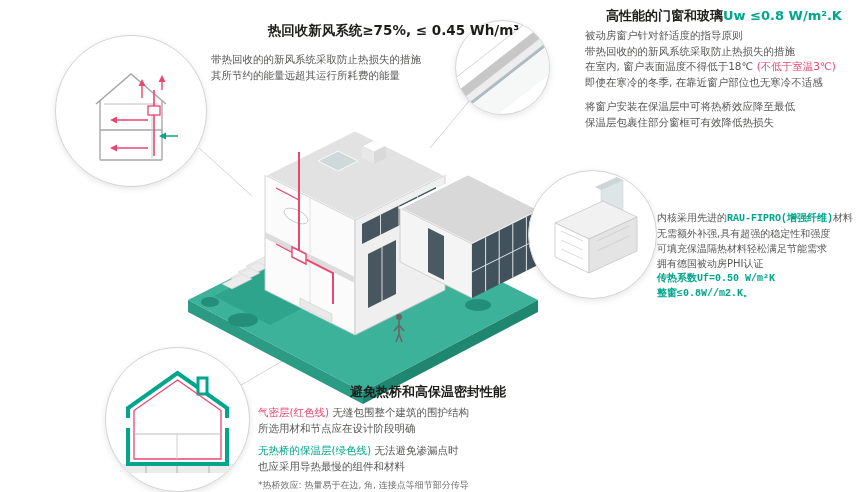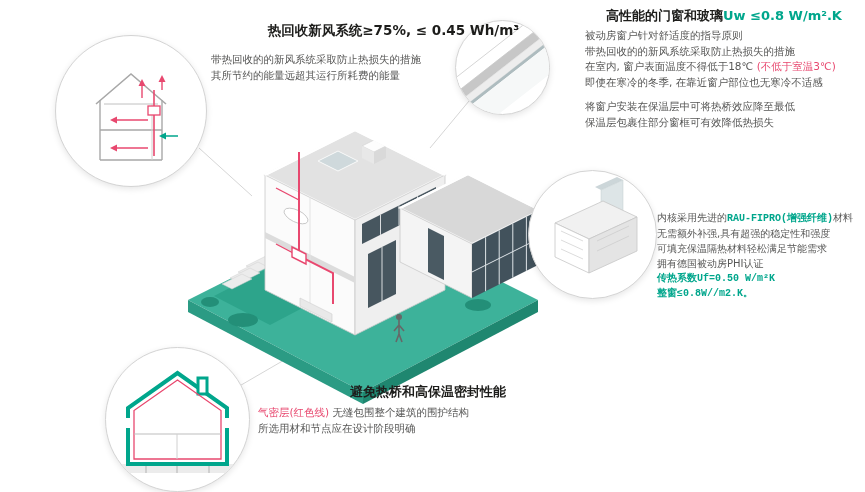--- a/index.html
+++ b/index.html
@@ -203,15 +203,20 @@
       <div class="tealb">整窗≤0.8W//m2.K。</div>
     </div>
   </div>
 
   <div class="abs" style="left:258px;top:383px;width:340px;">
     <div class="title" style="font-size:13px;">避免热桥和高保温密封性能</div>
     <div class="body" style="margin-top:5px;">
       <div><span class="redt">气密层(红色线)</span><span> 无缝包围整个建筑的围护结构</span></div>
       <div>所选用材和节点应在设计阶段明确</div>
     </div>
+    <div class="body" style="margin-top:7px;">
+      <div><span class="teal">无热桥的保温层(绿色线)</span><span> 无法避免渗漏点时</span></div>
+      <div>也应采用导热最慢的组件和材料</div>
+      <div class="note">*热桥效应: 热量易于在边, 角, 连接点等细节部分传导</div>
+    </div>
   </div>
 
 </div>
 
 </body></html>

